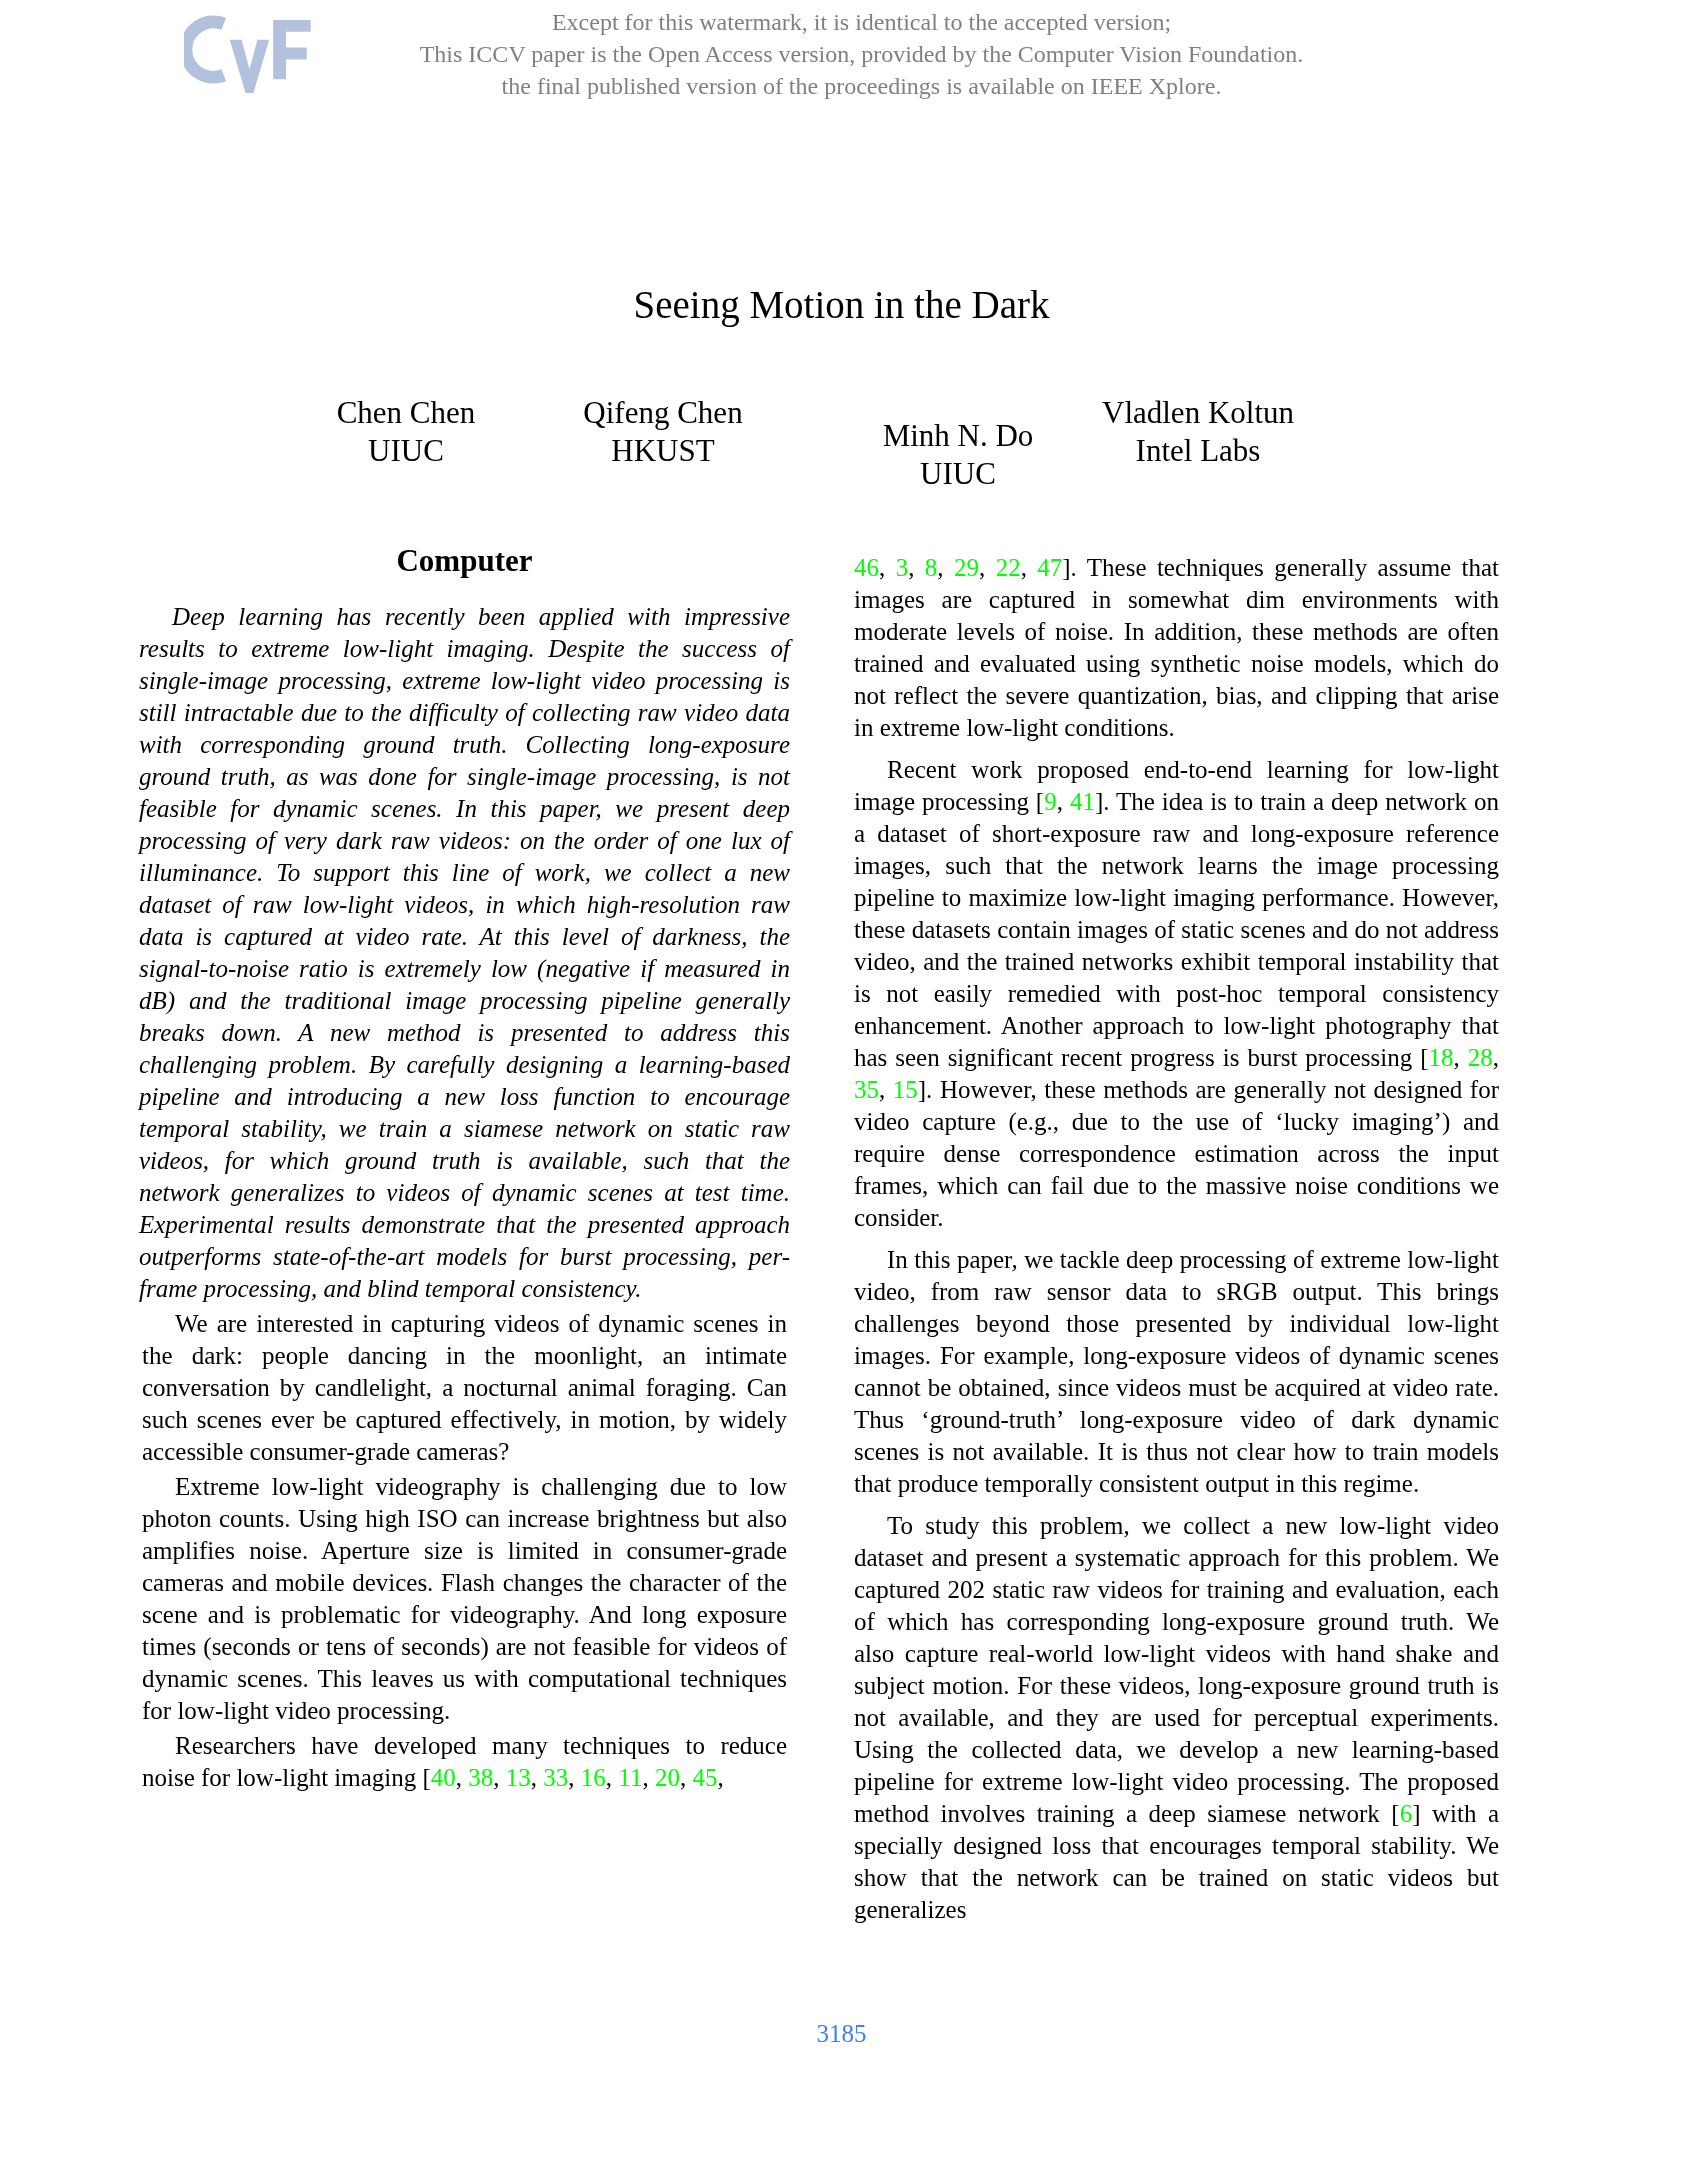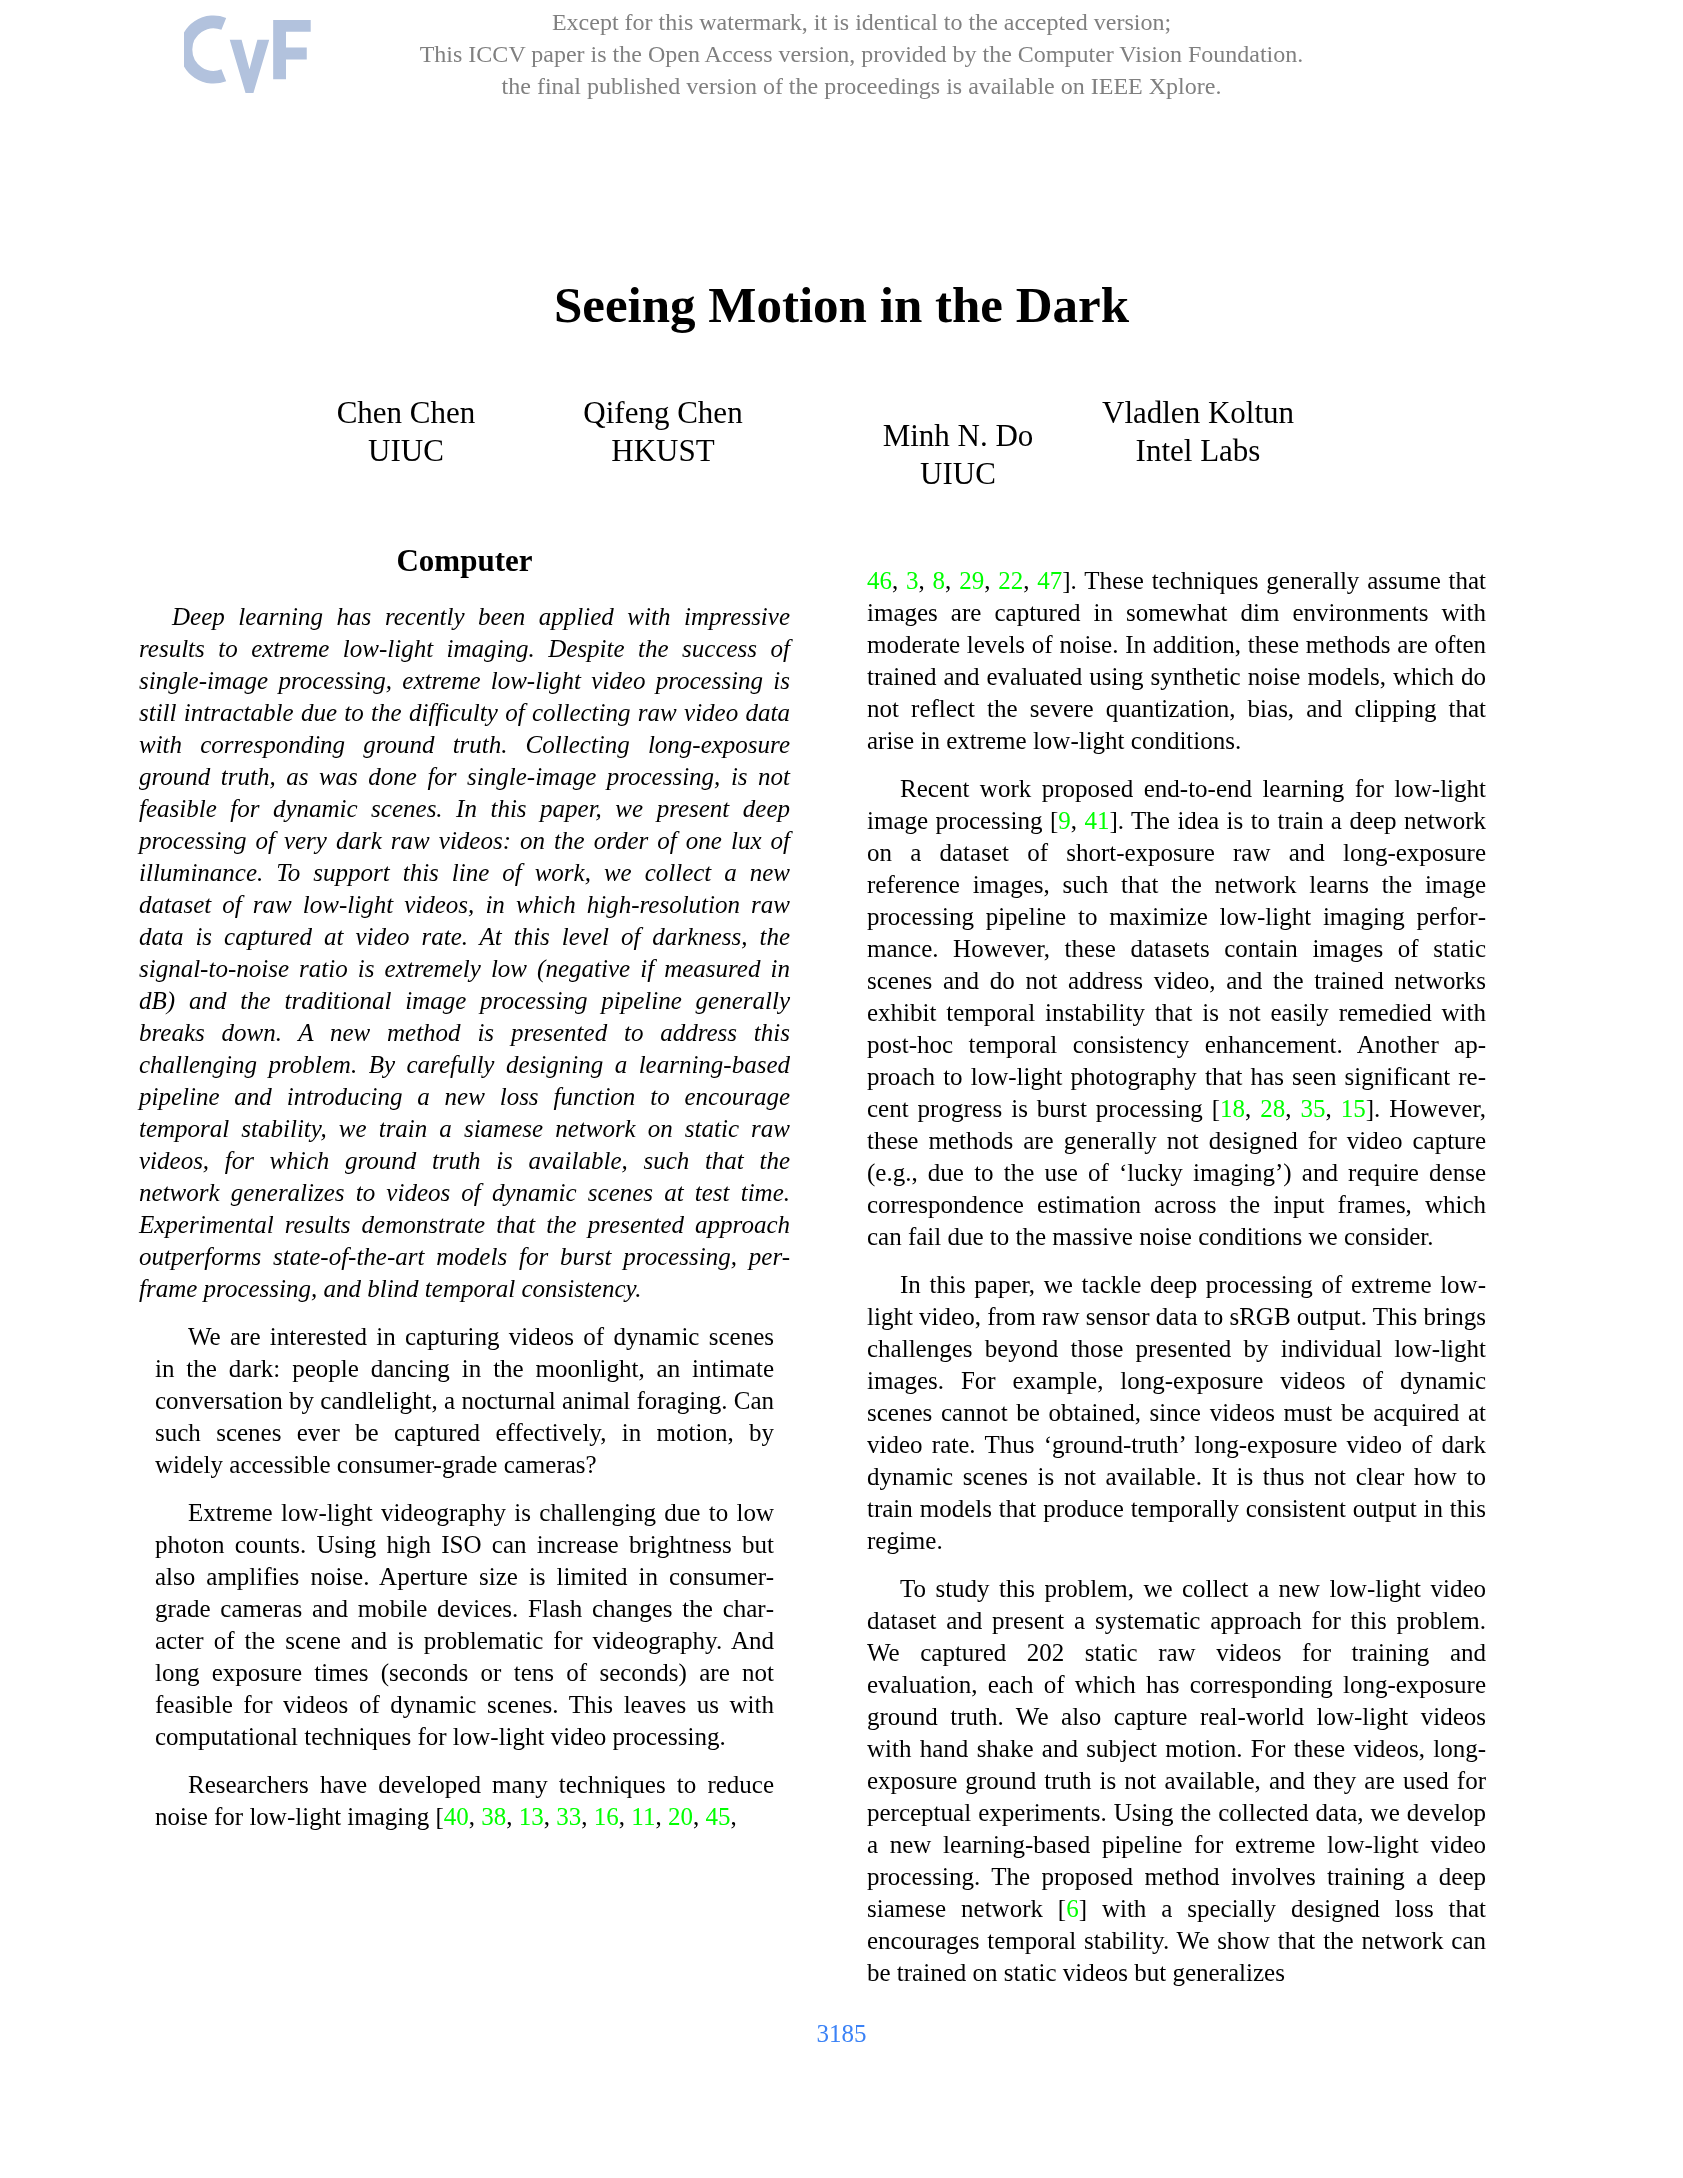--- a/index.html
+++ b/index.html
@@ -5,36 +5,36 @@
   html, body { margin: 0; padding: 0; background: #ffffff; }
   body { width: 1683px; height: 2178px; position: relative; overflow: hidden;
          font-family: "Liberation Serif", "DejaVu Serif", serif; color: #000; }
 
   .logo { position: absolute; left: 184px; top: 14px; width: 127px; height: 79px; }
 
   .watermark { position: absolute; left: 297px; top: 6px; width: 1129px; text-align: center;
                color: #808080; font-size: 24px; line-height: 32px; }
 
   .title { position: absolute; left: 0; top: 281px; width: 1683px; text-align: center;
-           font-size: 51px; font-weight: bold; line-height: 48px; }
+           font-size: 39px; font-weight: normal; line-height: 48px; }
 
   .authors { position: absolute; top: 394px; left: 0; width: 1683px; }
   .author { position: absolute; text-align: center; font-size: 31px; line-height: 38px; }
 
   .col { position: absolute; top: 541px; width: 651px; font-size: 25px; line-height: 32px; }
   .col.left { left: 139px; }
   .col.right { left: 851px; top: 549px; }
 
   .heading-center { text-align: center; font-weight: bold; font-size: 31px; line-height: 40px;
                     margin: 0 0 20px 0; }
   .abstract { font-style: italic; text-align: justify; text-indent: 33px; margin: 0;
               hyphens: manual; }
   .sec-heading { font-weight: bold; font-size: 31px; line-height: 40px; margin: 57px 0 10px 0; }
 
-  p.body { margin: 16px; text-align: justify; text-indent: 33px; }
+  p.body { margin: 3px; text-align: justify; text-indent: 33px; }
   p.body.gap { margin-top: 10px; }
   p.body.noindent { text-indent: 0; }
 
   .cite { color: #00ff00; }
 
   .page-number { position: absolute; top: 2020px; left: 0; width: 1683px; text-align: center;
                  color: #3b82f6; font-size: 25px; }
 </style>
 </head>
 <body>

